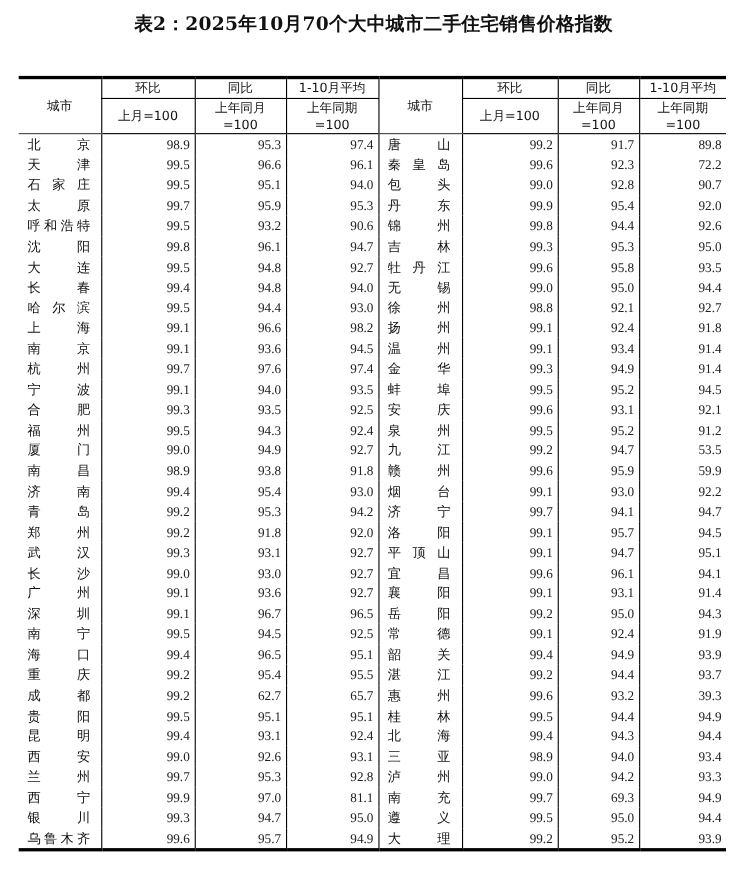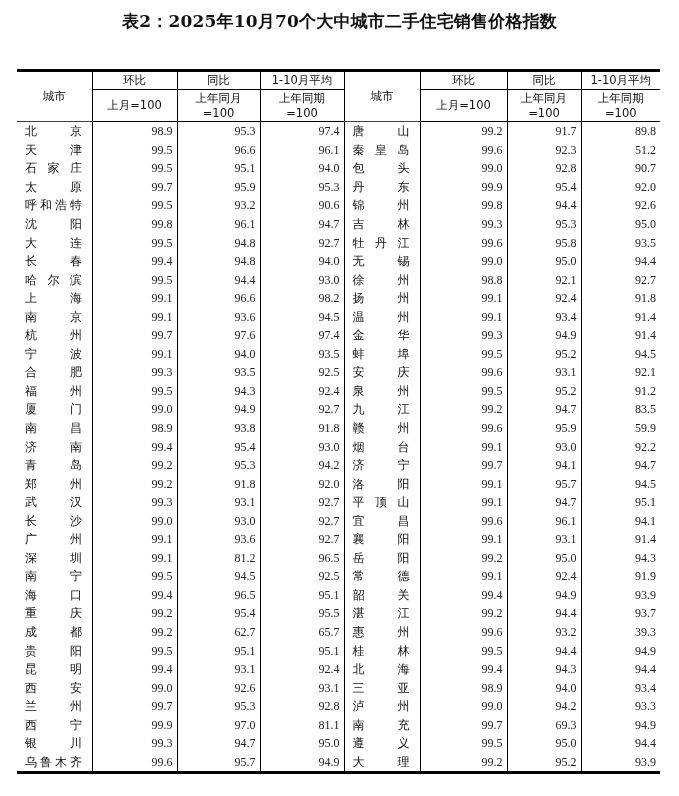--- a/index.html
+++ b/index.html
@@ -95,21 +95,21 @@
         <td class="n vl">96.1</td>
         <td class="c vl">
           <span>
             <i style="font-style: normal;">秦</i>
             <i style="font-style: normal;">皇</i>
             <i style="font-style: normal;">岛</i>
           </span>
         </td>
         <td class="n vl">99.6</td>
         <td class="n vl">92.3</td>
-        <td class="n vl">51.2</td>
+        <td class="n vl">72.2</td>
       </tr>
       <tr>
         <td class="c">
           <span>
             <i style="font-style: normal;">石</i>
             <i style="font-style: normal;">家</i>
             <i style="font-style: normal;">庄</i>
           </span>
         </td>
         <td class="n vl">99.5</td>
@@ -380,21 +380,21 @@
         <td class="n vl">94.9</td>
         <td class="n vl">92.7</td>
         <td class="c vl">
           <span>
             <i style="font-style: normal;">九</i>
             <i style="font-style: normal;">江</i>
           </span>
         </td>
         <td class="n vl">99.2</td>
         <td class="n vl">94.7</td>
-        <td class="n vl">83.5</td>
+        <td class="n vl">53.5</td>
       </tr>
       <tr>
         <td class="c">
           <span>
             <i style="font-style: normal;">南</i>
             <i style="font-style: normal;">昌</i>
           </span>
         </td>
         <td class="n vl">98.9</td>
         <td class="n vl">93.8</td>
@@ -531,21 +531,21 @@
         <td class="n vl">91.4</td>
       </tr>
       <tr>
         <td class="c">
           <span>
             <i style="font-style: normal;">深</i>
             <i style="font-style: normal;">圳</i>
           </span>
         </td>
         <td class="n vl">99.1</td>
-        <td class="n vl">81.2</td>
+        <td class="n vl">96.7</td>
         <td class="n vl">96.5</td>
         <td class="c vl">
           <span>
             <i style="font-style: normal;">岳</i>
             <i style="font-style: normal;">阳</i>
           </span>
         </td>
         <td class="n vl">99.2</td>
         <td class="n vl">95.0</td>
         <td class="n vl">94.3</td>

